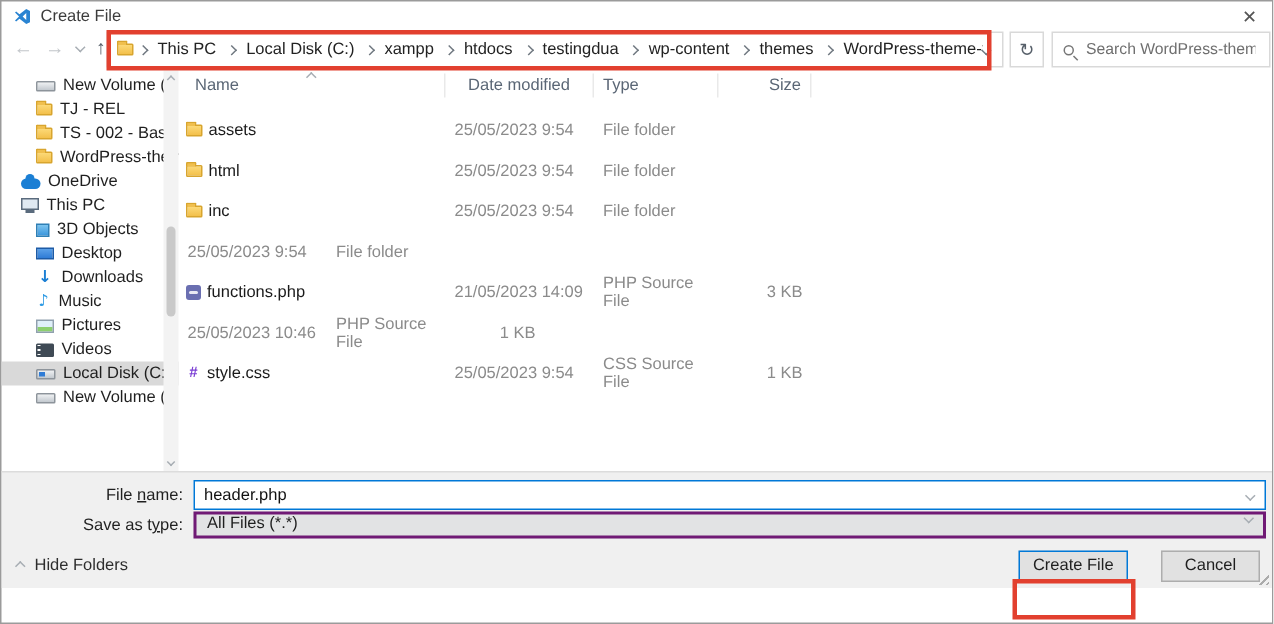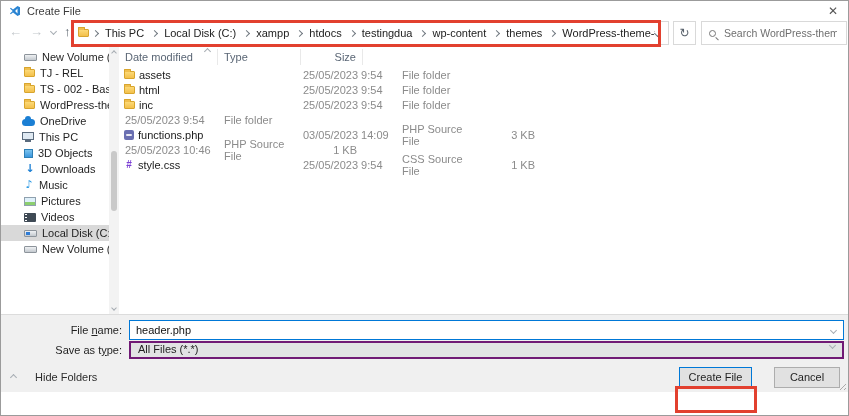--- a/index.html
+++ b/index.html
@@ -55,37 +55,37 @@
   .tool-right{ position:absolute; right:12px; top:0; height:22px; display:flex; align-items:center; gap:10px; }
   .viewlist{ width:11px; height:10px; flex:none;
     background:
       repeating-linear-gradient(to bottom,#878d94 0 1px,transparent 1px 3px) 4px 1px/7px 8px no-repeat,
       repeating-linear-gradient(to bottom,#878d94 0 1px,transparent 1px 3px) 0 1px/2px 8px no-repeat; }
   .help-btn{ width:14px; height:14px; border-radius:50%; background:#1a70c8; color:#fff; font:bold 10px/14px "Liberation Sans",sans-serif; text-align:center; }
 
   
   .main{ display:flex; height:267px; position:relative; }
   .sidebar{ width:118px; position:relative; padding-top:2px; flex:none; }
-  .sb-item{ height:16px; display:flex; align-items:center; gap:5px; padding-left:21px; padding-right:12px; white-space:nowrap; overflow:hidden; color:#1f1f1f; }
+  .sb-item{ height:16px; display:flex; align-items:center; gap:5px; padding-left:13px; padding-right:12px; white-space:nowrap; overflow:hidden; color:#1f1f1f; }
   .sb-item.indent{ padding-left:23px; }
   .sb-item.selected{ background:#d9d9d9; }
   .sb-scroll{ position:absolute; right:0; top:0; width:10px; height:100%; background:#f3f3f3; display:flex; flex-direction:column; align-items:center; justify-content:space-between; padding:4px 0; }
   .sb-thumb{ width:6px; height:60px; background:#c9c9c9; border-radius:3px; }
   .chev.tiny{ width:4px; height:4px; }
 
   .filearea{ flex:1; position:relative; }
   .cols-header{ display:flex; height:20px; align-items:center; color:#5a6675; position:relative; }
   .col{ padding:0 6px; border-right:1px solid #e9e9e9; height:16px; line-height:16px; flex:none; }
   .col-name{ width:178px; padding-left:11px; }
-  .col-date{ width:99px; }
+  .col-date{ width:99px;text-align:center; }
   .col-type{ width:83px; }
   .col-size{ width:62px; text-align:right; }
   .sort-chev{ position:absolute; left:86px; top:2px; }
 
-  .frow{ display:flex; height:15px; align-items:center; }
+  .frow{ display:flex; height:15px; align-items:center;margin-top:12px; }
   .fcell{ flex:none; }
   .f-name{ width:178px; display:flex; align-items:center; gap:4px; padding-left:5px; color:#1a1a1a; overflow:hidden; }
   .f-date{ width:99px; padding:0 6px; color:#8b8b8b; }
   .f-type{ width:83px; padding:0 6px; color:#8b8b8b; }
   .f-size{ width:62px; padding:0 6px; color:#8b8b8b; text-align:right; }
 
   
   .sbicon,.ficon{ flex:none; display:inline-block; }
   .folder-icon{ width:11px; height:8px; background:linear-gradient(#fcd977,#f3c04b); border:1px solid #d8a52e; border-radius:1px; position:relative; }
   .folder-icon::before{ content:""; position:absolute; top:-3px; left:-1px; width:5px; height:2px; background:#f0bf4e; border:1px solid #d8a52e; border-bottom:0; border-radius:1px 1px 0 0; }
@@ -118,21 +118,21 @@
   .form-row{ display:flex; align-items:center; height:20px; margin-bottom:0; }
   .form-label{ width:128px; text-align:right; padding-right:7px; color:#1f1f1f; flex:none; }
   .u{ text-decoration:underline; }
   .fn-combo{ flex:1; margin-right:4px; height:20px; border:1px solid #0078d7; background:#fff; display:flex; align-items:center; padding:0 7px 0 0; }
   .fn-combo input{ border:0; outline:0; flex:1; min-width:0; padding:0 6px; font:11px "Liberation Sans",sans-serif; color:#111; background:transparent; }
   .type-combo{ flex:1; margin-right:4px; height:18px; background:#e2e3e4; border:2px solid #701a75; display:flex; align-items:flex-start; padding:0 7px; color:#1f1f1f; }
   .type-combo .val{ flex:1; }
 
   
   .footer{ height:30px; background:#f0f0f0; position:relative; display:flex; align-items:center; padding:0 10px; }
-  .hide-folders{ display:flex; align-items:center; gap:19px; color:#2d2d2d; }
+  .hide-folders{ display:flex; align-items:center; gap:7px; color:#2d2d2d; }
   .btn{ position:absolute; top:5px; height:21px; background:#e1e1e1; border:1px solid #adadad; font:11px "Liberation Sans",sans-serif; color:#1f1f1f; text-align:center; line-height:19px; }
   .btn-create{ right:96px; width:73px; border:1px solid #0078d7; box-shadow:inset 0 0 0 1px #e1e1e1; }
   .btn-cancel{ right:8px; width:66px; }
   .grip{ position:absolute; right:2px; bottom:2px; width:9px; height:9px;
     background:repeating-linear-gradient(135deg,transparent 0 2px,#ababab 2px 3px);
     clip-path:polygon(100% 0,100% 100%,0 100%); }
 
   
   .anno{ position:absolute; border:3px solid #e2402f; pointer-events:none; z-index:50; }
   .anno-address{ left:70px; top:19px; width:590px; height:27px; }
@@ -234,20 +234,24 @@
         </div>
         <div class="sb-item">
           <span class="sbicon this-pc-icon"></span>
           <span>This PC</span>
         </div>
         <div class="sb-item indent">
           <span class="sbicon three-d-objects-icon"></span>
           <span>3D Objects</span>
         </div>
         <div class="sb-item indent">
+          <span class="sbicon desktop-icon"></span>
+          <span>Desktop</span>
+        </div>
+        <div class="sb-item indent">
           <span class="sbicon downloads-icon"></span>
           <span>Downloads</span>
         </div>
         <div class="sb-item indent">
           <span class="sbicon music-icon"></span>
           <span>Music</span>
         </div>
         <div class="sb-item indent">
           <span class="sbicon pictures-icon"></span>
           <span>Pictures</span>
@@ -266,20 +270,21 @@
         </div>
       <div class="sb-scroll">
         <span class="chev up tiny lite"></span>
         <span class="sb-thumb"></span>
         <span class="chev down tiny lite"></span>
       </div>
     </div>
 
     <div class="filearea">
       <div class="cols-header">
+        <span class="col col-name">Name</span>
         <span class="col col-date">Date modified</span>
         <span class="col col-type">Type</span>
         <span class="col col-size">Size</span>
         <span class="chev up sort-chev lite"></span>
       </div>
       <div class="frow">
           <span class="fcell f-name">
             <span class="ficon folder-icon"></span>
             <span>assets</span>
           </span>
@@ -308,21 +313,21 @@
         <div class="frow">
           <span class="fcell f-date">25/05/2023 9:54</span>
           <span class="fcell f-type">File folder</span>
           <span class="fcell f-size"></span>
         </div>
         <div class="frow">
           <span class="fcell f-name">
             <span class="ficon php-icon"></span>
             <span>functions.php</span>
           </span>
-          <span class="fcell f-date">03/05/2023 14:09</span>
+          <span class="fcell f-date">21/05/2023 14:09</span>
           <span class="fcell f-type">PHP Source File</span>
           <span class="fcell f-size">3 KB</span>
         </div>
         <div class="frow">
           <span class="fcell f-date">25/05/2023 10:46</span>
           <span class="fcell f-type">PHP Source File</span>
           <span class="fcell f-size">1 KB</span>
         </div>
         <div class="frow">
           <span class="fcell f-name">

